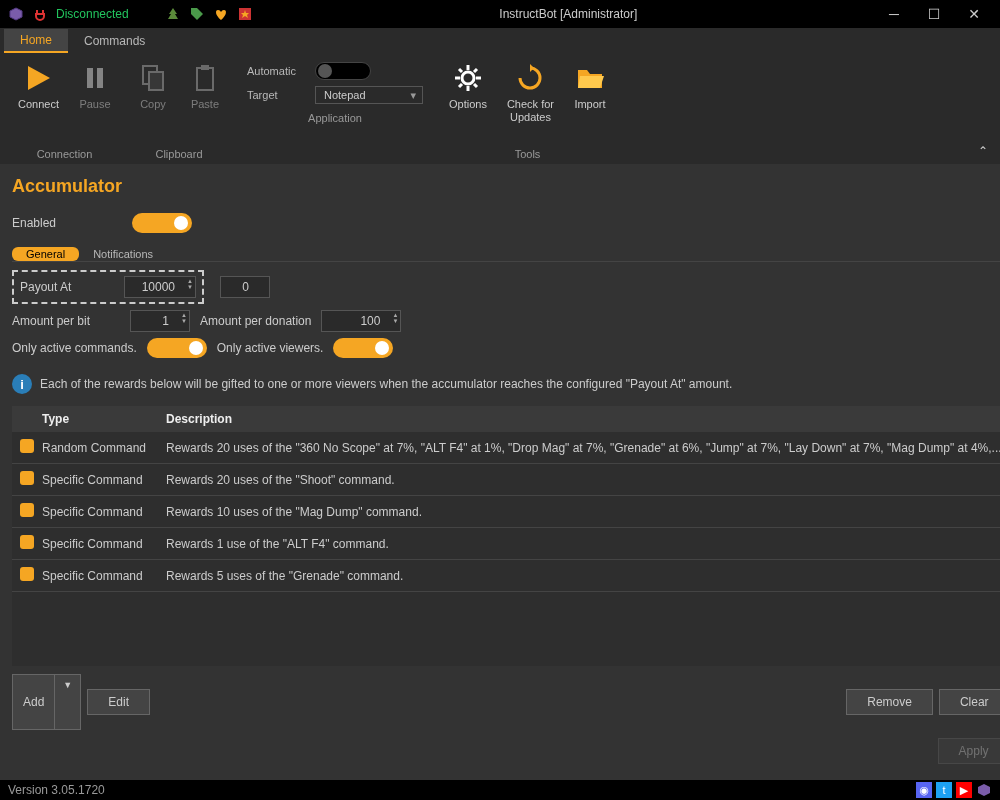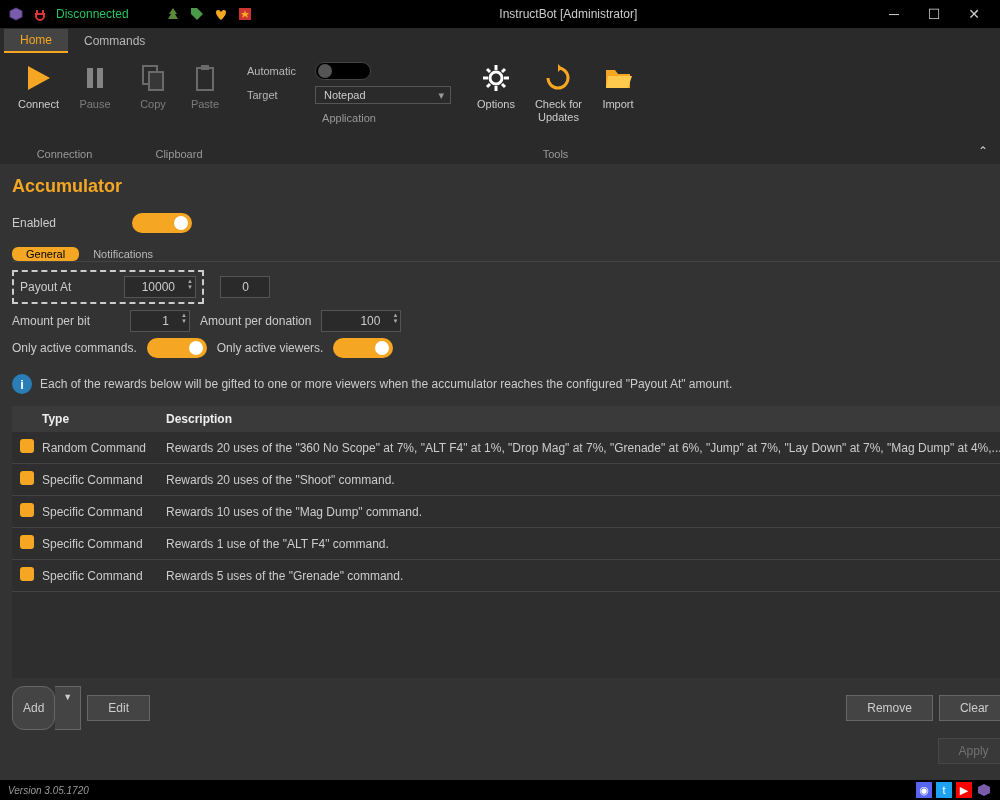--- a/index.html
+++ b/index.html
@@ -22,21 +22,21 @@
 .ribbon-group-label { color: #999; font-size: 11px; padding: 2px 0 4px; }
 .ribbon-btn { display: flex; flex-direction: column; align-items: center; gap: 4px; padding: 4px 8px; cursor: pointer; }
 .ribbon-btn.disabled { opacity: 0.5; cursor: default; }
 .ribbon-btn .icon { width: 32px; height: 32px; display: flex; align-items: center; justify-content: center; }
 .ribbon-btn .lbl { color: #ccc; font-size: 11px; text-align: center; line-height: 1.2; }
 .ribbon-app { display: flex; flex-direction: column; gap: 6px; padding: 4px 8px; }
 .ribbon-row { display: flex; align-items: center; gap: 10px; }
 .ribbon-row .rlbl { color: #b8b8b8; font-size: 11px; width: 58px; }
 .toggle-switch { width: 56px; height: 18px; background: #000; border-radius: 10px; position: relative; border: 1px solid #444; }
 .toggle-knob { width: 14px; height: 14px; background: #555; border-radius: 50%; position: absolute; top: 1px; left: 2px; }
-.select-box { background: #2a2a2a; border: 1px solid #555; color: #ccc; padding: 2px 20px 2px 8px; font-size: 11px; width: 136px; position: relative; }
+.select-box { background: #2a2a2a; border: 1px solid #555; color: #ccc; padding: 2px 20px 2px 8px; font-size: 11px; width: 108px; position: relative; }
 .select-box::after { content: '▾'; position: absolute; right: 6px; color: #999; }
 .ribbon-collapse { position: absolute; right: 12px; bottom: 6px; color: #ccc; font-size: 12px; cursor: pointer; }
 
 .main { display: flex; height: 616px; }
 .sidebar { width: 66px; background: #222; display: flex; flex-direction: column; overflow: hidden;}
 
 .content { flex: 1; background: #333; display: flex; flex-direction: column; padding: 8px 12px; }
 .content-title { color: #f5a623; font-size: 18px; font-weight: 600; padding: 4px 0 12px; }
 .content-row { display: flex; align-items: center; gap: 10px; padding: 4px 0; }
 .clabel { color: #ccc; font-size: 12px; }
@@ -62,27 +62,27 @@
 .tcell { padding: 6px 8px; }
 .tc-icon { width: 22px; }
 .tc-type { width: 124px; }
 .tc-desc { flex: 1; }
 .trow { display: flex; border-bottom: 1px solid #444; align-items: center; }
 .trow .tcell { padding: 7px 8px; color: #ccc; white-space: nowrap; overflow: hidden; text-overflow: ellipsis; }
 .row-icon { width: 14px; height: 14px; background: #f5a623; border-radius: 3px; display: inline-block; }
 
 .btn-row { display: flex; gap: 6px; padding: 8px 0; align-items: center; }
 .btn { background: #444; border: 1px solid #666; color: #ccc; padding: 5px 20px; cursor: pointer; font-size: 12px; }
-.btn.split { padding: 14px 10px; border-radius: 12px; }
+.btn.split { padding: 20px 10px; }
 .btn-arrow { background: #444; border: 1px solid #666; border-left: none; color: #ccc; padding: 5px 8px; cursor: pointer; font-size: 9px; }
 .btn.disabled { opacity: 0.4; cursor: default; }
 .spacer { flex: 1; }
 
 .statusbar { height: 20px; background: #000; display: flex; align-items: center; padding: 0 8px; justify-content: space-between; }
-.statusbar-left { color: #999; font-size: 10px; font-style: italic;}
+.statusbar-left { color: #999; font-size: 12px; }
 .statusbar-right { display: flex; gap: 4px; }
 .status-icon { width: 16px; height: 16px; display:flex;align-items:center;justify-content:center;font-size:11px;color:#fff; }
 
 svg { display: block; }
 </style>
 </head>
 <body>
 
 <div class="titlebar">
   <div class="titlebar-left">

